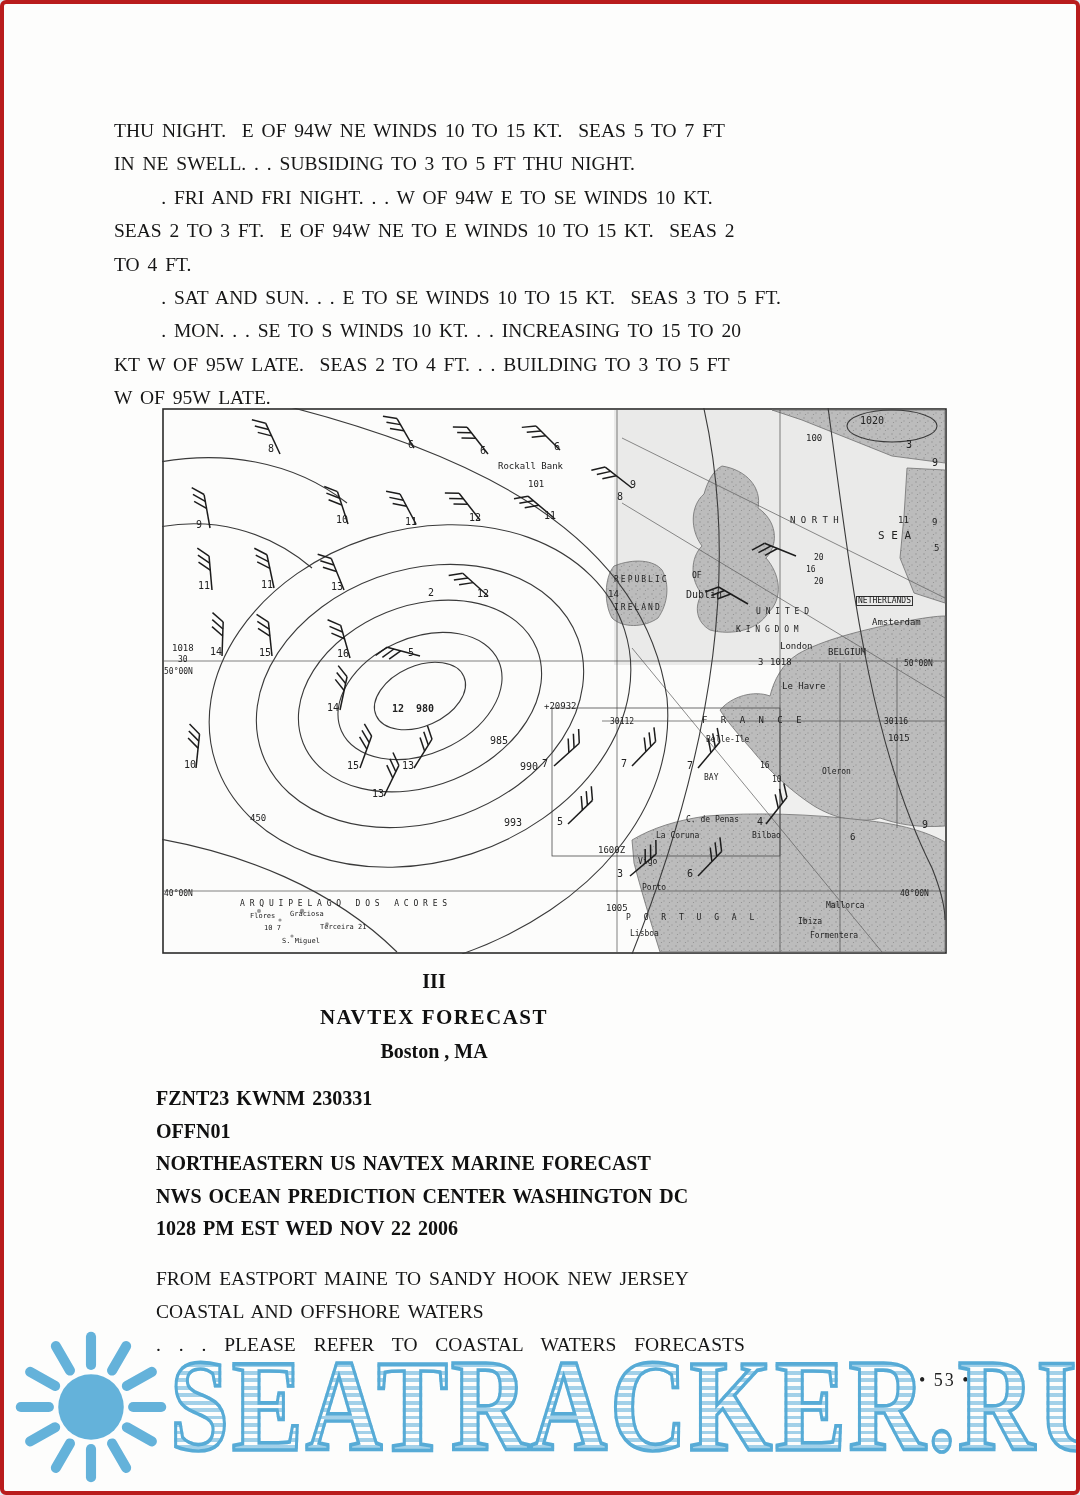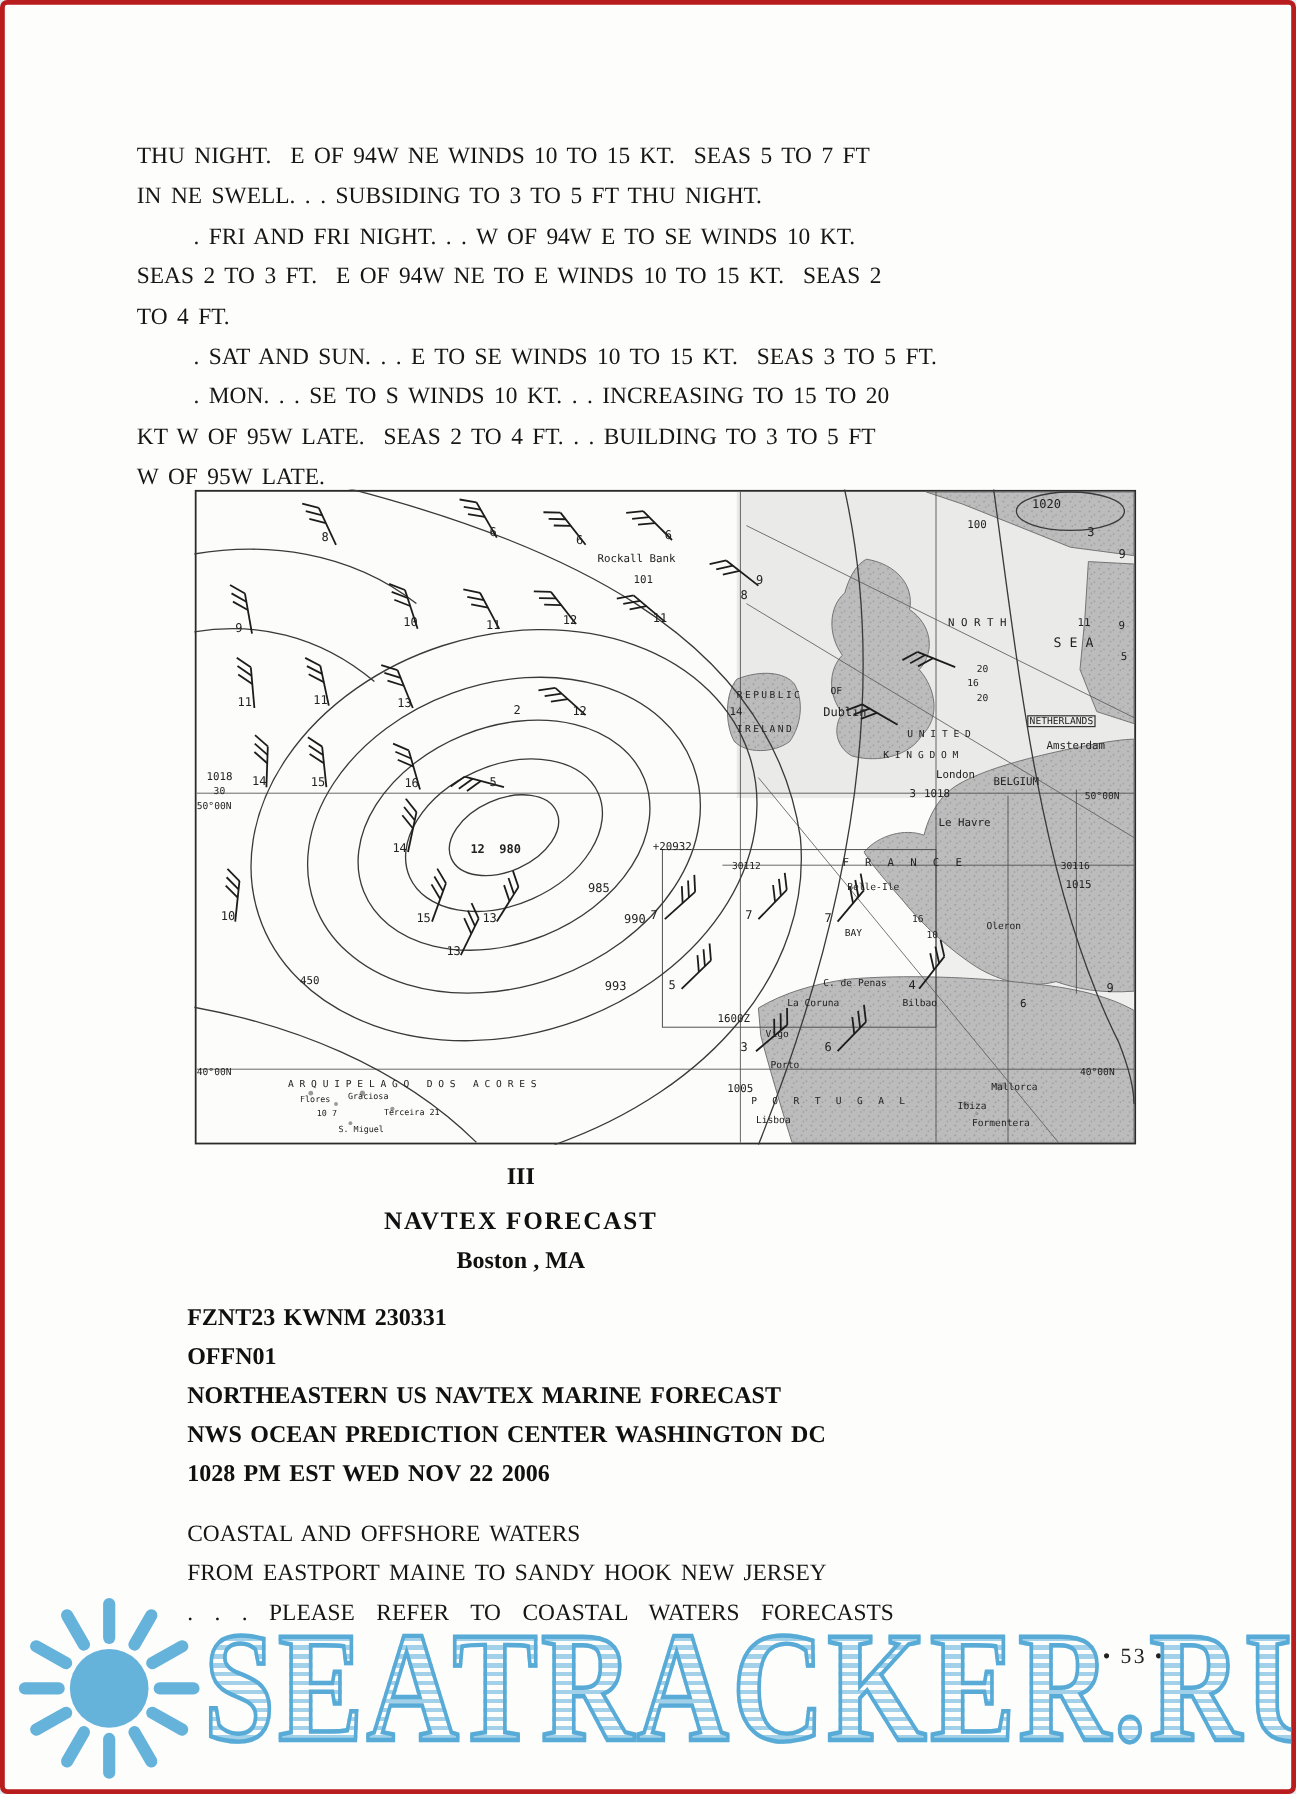--- a/index.html
+++ b/index.html
@@ -286,22 +286,22 @@
 
   <div class="bulletin">
       <div class="bline">FZNT23 KWNM 230331</div>
       <div class="bline">OFFN01</div>
       <div class="bline">NORTHEASTERN US NAVTEX MARINE FORECAST</div>
       <div class="bline">NWS OCEAN PREDICTION CENTER WASHINGTON DC</div>
       <div class="bline">1028 PM EST WED NOV 22 2006</div>
     </div>
 
   <div class="coastal">
+      <div class="cline">FROM EASTPORT MAINE TO SANDY HOOK NEW JERSEY</div>
       <div class="cline">COASTAL AND OFFSHORE WATERS</div>
-      <div class="cline">FROM EASTPORT MAINE TO SANDY HOOK NEW JERSEY</div>
     </div>
 
   <div class="footer-line">. . .  PLEASE  REFER  TO  COASTAL  WATERS  FORECASTS</div>
 
   <div class="watermark">
     <svg class="sun" viewBox="0 0 100 100">
       <circle cx="50" cy="50" r="21" fill="#58acd8"></circle>
       <g stroke="#58acd8" stroke-width="6.5" stroke-linecap="round">
         <line x1="77" y1="50" x2="95" y2="50"></line>
         <line x1="73" y1="63" x2="89" y2="72"></line>

